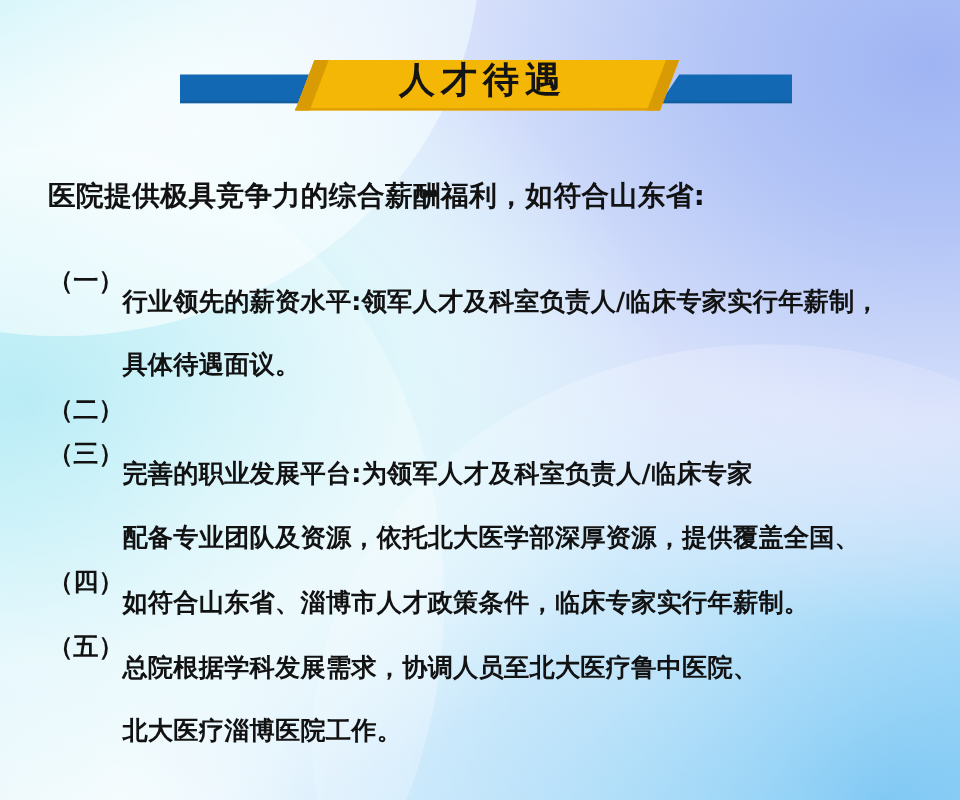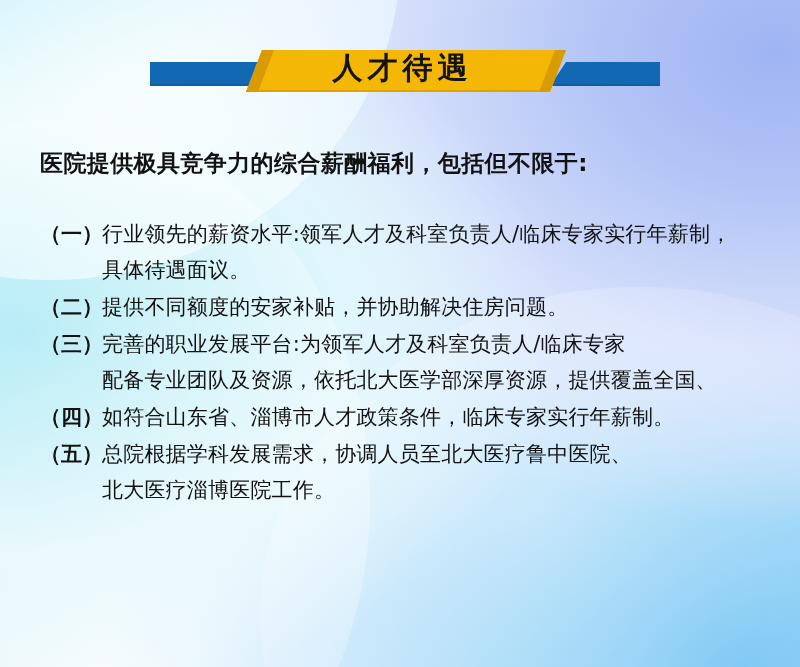--- a/index.html
+++ b/index.html
@@ -110,25 +110,26 @@
     color: #121212;
     line-height: 36px;
     white-space: nowrap;
   }
   .lines {
     flex: 1 1 auto;
     min-width: 0;
   }
   .line {
     font-size: 21px;
-    font-weight: 400;
+    font-weight: 700;
     color: #121212;
     line-height: 36px;
     letter-spacing: 0.2px;
     white-space: nowrap;
+    margin-top: 17px;
   }
 </style>
 </head>
 <body>
 
 <div id="stage">
 
   <div class="bg-base"></div>
   <div class="bg-arc-a"></div>
   <div class="bg-arc-b"></div>
@@ -145,36 +146,35 @@
 
       <polygon points="262,14 566,14 550,56 246,56" fill="#F5B705"></polygon>
 
       <polygon points="262,14 274,14 258,56 246,56" fill="#D99B04"></polygon>
       <polygon points="555,14 566,14 550,56 539,56" fill="#D99B04"></polygon>
       <polygon points="246,54 550,54 550,56 246,56" fill="#D99B04" opacity="0.8"></polygon>
     </svg>
   </div>
   <div class="banner-title">人才待遇</div>
 
-  <div class="lead">医院提供极具竞争力的综合薪酬福利，包括但不限于:</div>
+  <div class="lead">医院提供极具竞争力的综合薪酬福利，如符合山东省:</div>
 
   <div class="list">
 
     <div class="item">
       <div class="marker">（一）</div>
       <div class="lines">
         <div class="line">行业领先的薪资水平:领军人才及科室负责人/临床专家实行年薪制，</div>
         <div class="line">具体待遇面议。</div>
       </div>
     </div>
 
     <div class="item">
       <div class="marker">（二）</div>
       <div class="lines">
-        <div class="line">提供不同额度的安家补贴，并协助解决住房问题。</div>
       </div>
     </div>
 
     <div class="item">
       <div class="marker">（三）</div>
       <div class="lines">
         <div class="line">完善的职业发展平台:为领军人才及科室负责人/临床专家</div>
         <div class="line">配备专业团队及资源，依托北大医学部深厚资源，提供覆盖全国、</div>
       </div>
     </div>

